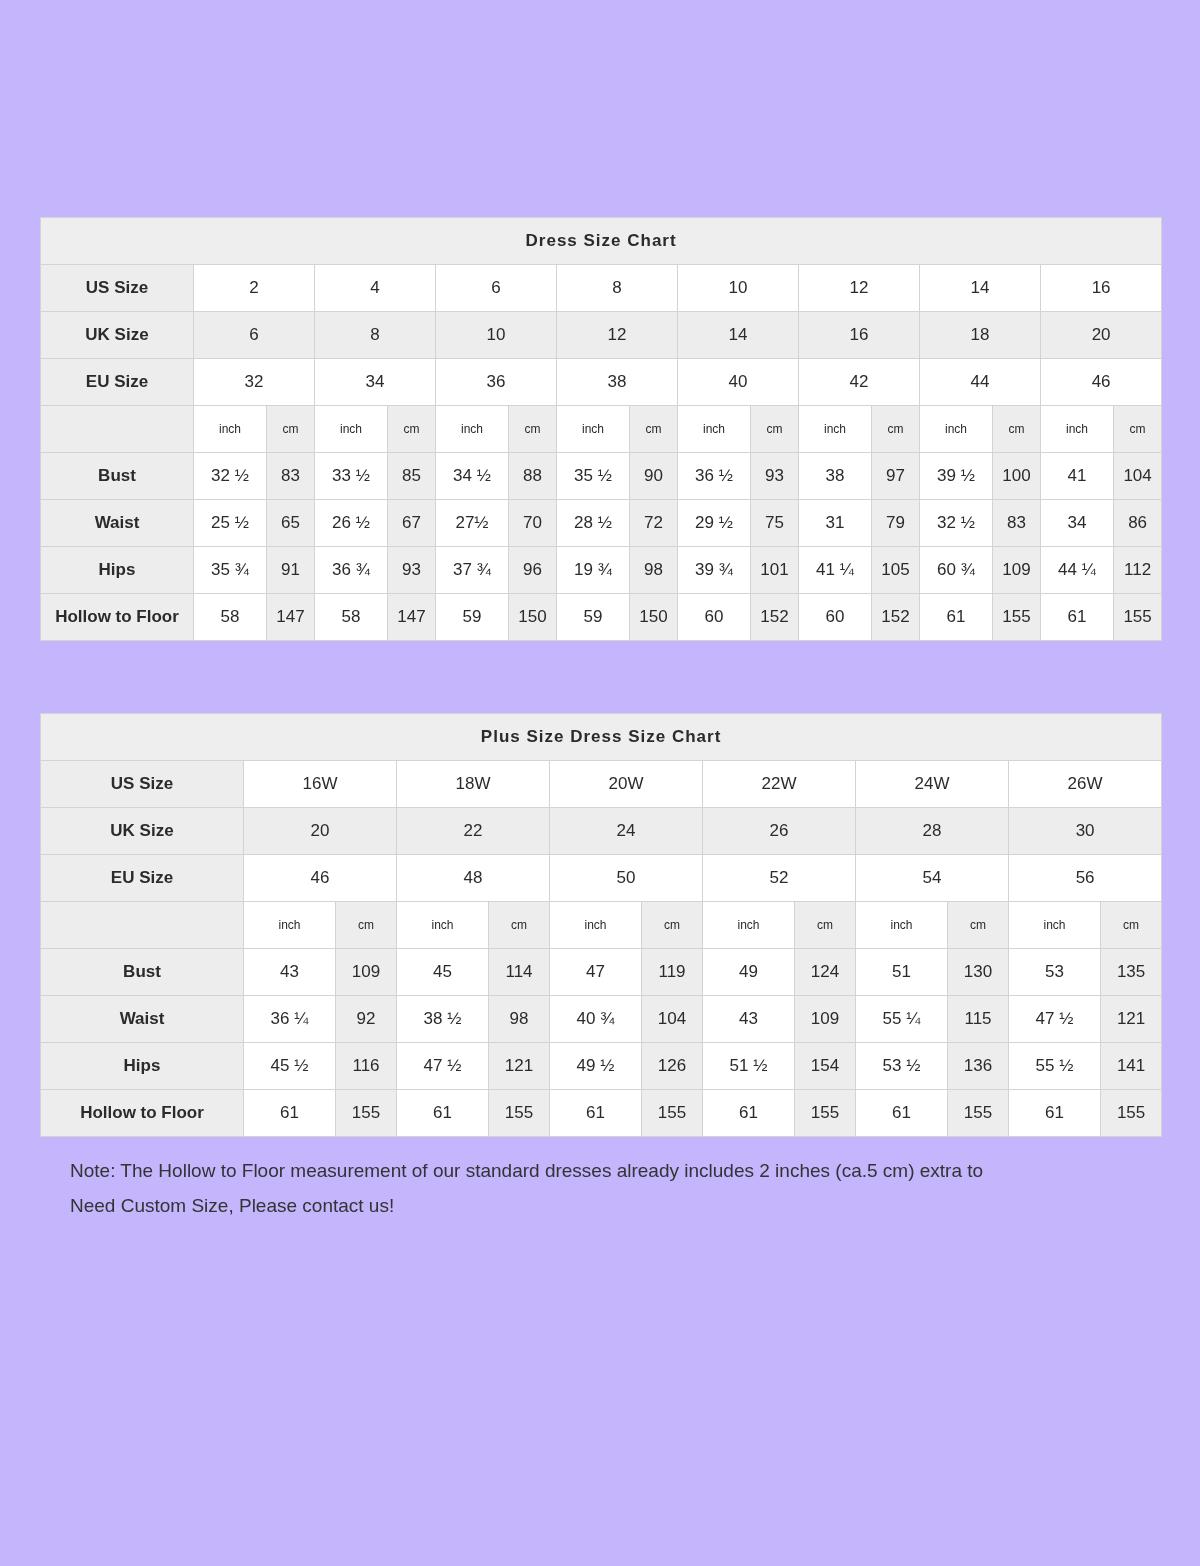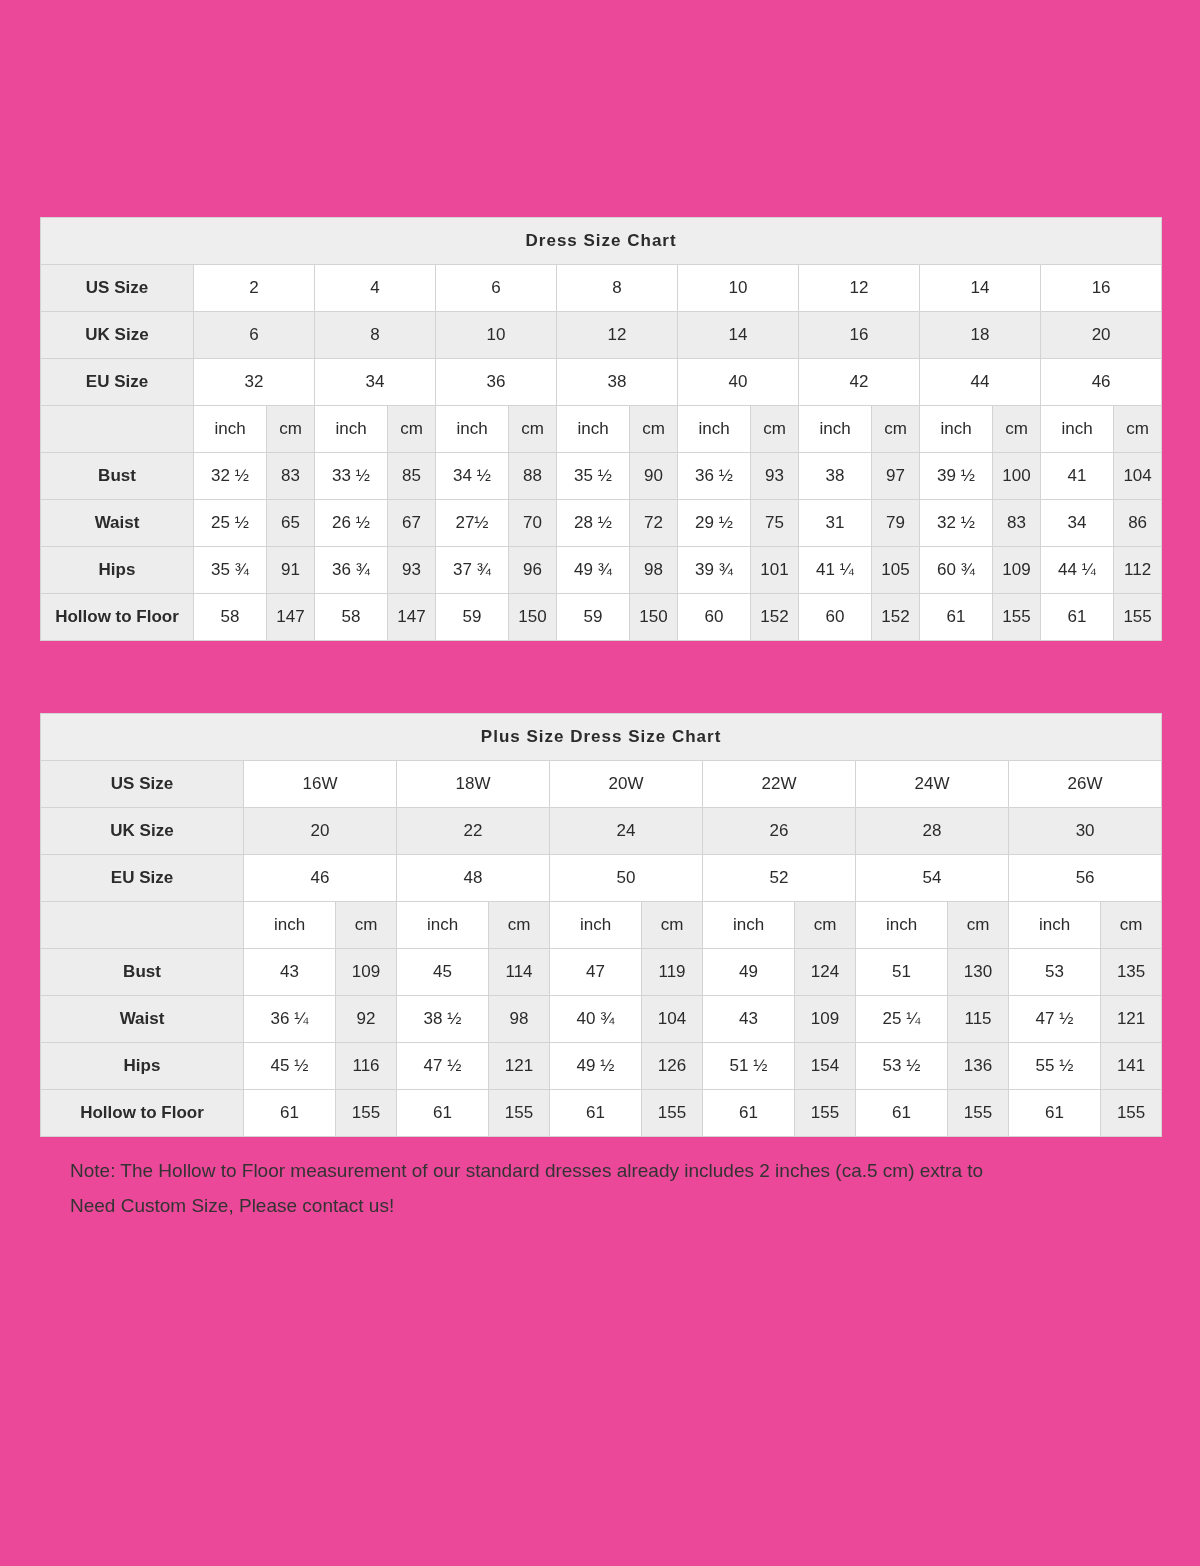--- a/index.html
+++ b/index.html
@@ -1,37 +1,37 @@
 <!DOCTYPE html>
 <html><head>
 <meta charset="utf-8">
 <style>
   * { margin:0; padding:0; box-sizing:border-box; }
   html,body { background:#fff; }
   body { font-family:"Liberation Sans", sans-serif; color:#222; }
-  .page { width:1200px; height:1566px; background:#ec4899; padding:217px 40px 0 40px; overflow:hidden; }
+  .page { width:1200px; height:1566px; background:#c4b5fd; padding:217px 40px 0 40px; overflow:hidden; }
 
   table.chart { border-collapse:collapse; table-layout:fixed; width:1120px; }
   table.chart td {
     border:1px solid #d3d3d3;
     text-align:center; vertical-align:middle;
     font-size:17px; color:#2b2b2b;
     height:47px; padding:0;
     overflow:hidden; white-space:nowrap;
   }
   td.title {
     height:71px; background:#eeeeee;
     font-size:30px; font-weight:700; letter-spacing:1px; color:#1e1e1e;
   }
   td.lab { background:#ededed; font-size:18px;font-weight:bold; }
   tr.r-size td.val { background:#ffffff; }
   tr.r-size.shaded td.val { background:#ededed; }
   td.inch { background:#ffffff; }
   td.cm { background:#ededed; }
-  tr.r-unit td { font-size:17px; }
+  tr.r-unit td { font-size:12px; }
 
   .t1 col.c-lab { width:153px; } .t1 col.c-inch { width:73px; } .t1 col.c-cm { width:48px; }
   .t2 col.c-lab { width:203px; } .t2 col.c-inch { width:92px; } .t2 col.c-cm { width:61px; }
   .t2 { margin-top:72px; }
 
   .notes { margin-top:16px; font-size:19px; color:#333; line-height:35px;margin-left:30px; }
 </style>
 </head>
 <body>
 
@@ -152,21 +152,21 @@
           <td class="cm">86</td>
         </tr>
         <tr class="r-meas">
           <td class="lab">Hips</td>
           <td class="inch">35 ¾</td>
           <td class="cm">91</td>
           <td class="inch">36 ¾</td>
           <td class="cm">93</td>
           <td class="inch">37 ¾</td>
           <td class="cm">96</td>
-          <td class="inch">49 ¾</td>
+          <td class="inch">19 ¾</td>
           <td class="cm">98</td>
           <td class="inch">39 ¾</td>
           <td class="cm">101</td>
           <td class="inch">41 ¼</td>
           <td class="cm">105</td>
           <td class="inch">60 ¾</td>
           <td class="cm">109</td>
           <td class="inch">44 ¼</td>
           <td class="cm">112</td>
         </tr>
@@ -272,21 +272,21 @@
         <tr class="r-meas">
           <td class="lab">Waist</td>
           <td class="inch">36 ¼</td>
           <td class="cm">92</td>
           <td class="inch">38 ½</td>
           <td class="cm">98</td>
           <td class="inch">40 ¾</td>
           <td class="cm">104</td>
           <td class="inch">43</td>
           <td class="cm">109</td>
-          <td class="inch">25 ¼</td>
+          <td class="inch">55 ¼</td>
           <td class="cm">115</td>
           <td class="inch">47 ½</td>
           <td class="cm">121</td>
         </tr>
         <tr class="r-meas">
           <td class="lab">Hips</td>
           <td class="inch">45 ½</td>
           <td class="cm">116</td>
           <td class="inch">47 ½</td>
           <td class="cm">121</td>

